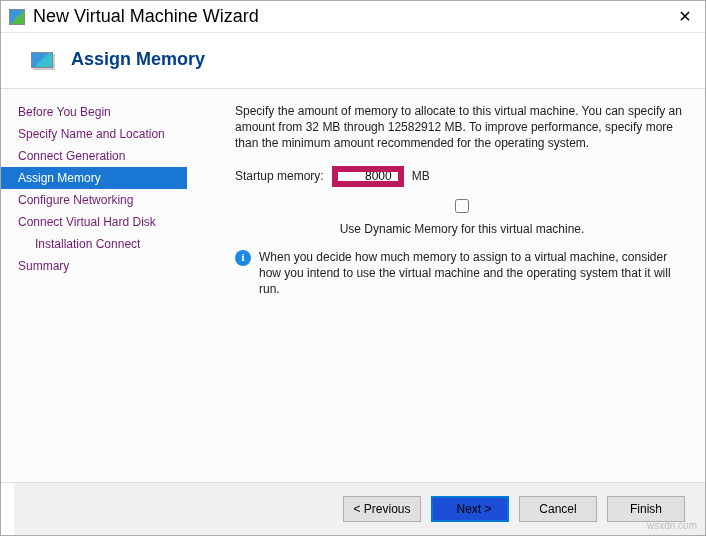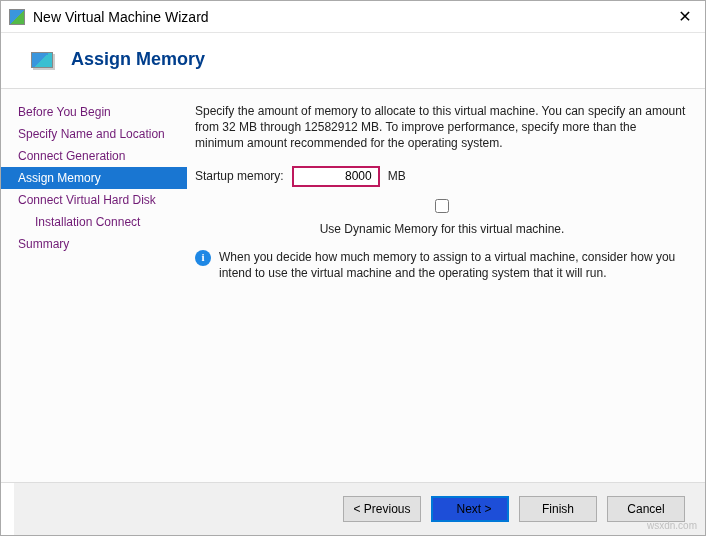--- a/index.html
+++ b/index.html
@@ -1,33 +1,33 @@
 <!DOCTYPE html>
 <html><head>
   <meta charset="utf-8">
   <style>
     * { box-sizing: border-box; margin: 0; padding: 0; }
     body { font-family: "Segoe UI", Tahoma, sans-serif; font-size: 12px; background: #fff; color: #000; }
     .window { width: 706px; height: 536px; border: 1px solid #aaa; position: relative; display: flex; flex-direction: column; background: #fff; }
     .titlebar { height: 32px; display: flex; align-items: center; padding: 0 8px; border-bottom: 1px solid #e5e5e5; }
     .titlebar-icon { width: 16px; height: 16px; background: linear-gradient(135deg,#3a96dd 50%,#54b948 50%); margin-right: 8px; border: 1px solid #888; }
-    .titlebar-title { flex: 1; font-size: 14px; }
+    .titlebar-title { flex: 1; font-size: 18px; }
     .titlebar-close { width: 40px; height: 32px; display: flex; align-items: center; justify-content: center; font-size: 16px; color: #000; cursor: default; margin-right: -8px; }
     .header { display: flex; align-items: center; padding: 16px 20px 18px 30px; gap: 18px; }
     .header-icon { width: 22px; height: 16px; background: linear-gradient(135deg,#3a96dd 50%,#3abfd1 50%); border: 1px solid #888; box-shadow: 2px 2px 0 #ccc; }
     .header-title { font-size: 18px; font-weight: 600; color: #003e8c; }
     .body { flex: 1; display: flex; border-top: 1px solid #ddd; border-bottom: 1px solid #ddd; background: #fcfcfc; overflow: hidden; }
     .sidebar { width: 186px; padding-top: 12px; }
     .step { padding: 4px 10px 4px 17px; color: #701a75; cursor: default; }
     .step.sub { padding-left: 34px; }
     .step.current { background: #1976d2; color: #fff; }
-    .content { flex: 1; padding: 14px 18px 10px 8px; font-size: 12px; line-height: 1.35; color: #222; }
+    .content { flex: 1; padding: 14px 18px 10px 8px; font-size: 12px; line-height: 1.35; color: #222; margin-left: 40px; }
     .desc { margin-bottom: 14px; }
     .memrow { display: flex; align-items: center; gap: 8px; margin-bottom: 12px; }
-    .memrow input { width: 88px; height: 21px; border: 2px solid #be185d; text-align: right; padding: 0 6px; font-family: inherit; font-size: 12px; }
+    .memrow input { width: 72px; height: 21px; border: 6px solid #be185d; text-align: right; padding: 0 6px; font-family: inherit; font-size: 12px; }
     .chkrow { display: flex; align-items: center; gap: 8px; margin-bottom: 12px; padding-left: 2px; flex-direction: column; }
     .chkrow input[type=checkbox] { width: 14px; height: 14px; }
     .inforow { display: flex; gap: 8px; align-items: flex-start; }
     .info-icon { width: 16px; height: 16px; border-radius: 50%; background: #1e88e5; color: #fff; font-weight: bold; font-size: 11px; display: flex; align-items: center; justify-content: center; font-family: Georgia, serif; flex-shrink: 0; margin-top: 1px; }
     .footer { height: 52px; display: flex; align-items: center; justify-content: flex-end; gap: 10px; padding: 0 20px; background: #f0f0f0; margin-left: 13px; }
     .btn { min-width: 78px; height: 26px; border: 1px solid #adadad; background: #e1e1e1; font-family: inherit; font-size: 12px; cursor: default; }
     .btn.default { border: 2px solid #0078d7; background: #1d4ed8; padding-left: 8px; }
     .watermark { position: absolute; bottom: 4px; right: 8px; font-size: 10px; color: #c0c0c0; pointer-events: none; }
   </style>
 </head>
@@ -46,20 +46,21 @@
     <div class="header-title">Assign Memory</div>
   </div>
 
   <div class="body">
 
     <div class="sidebar">
       <div class="step">Before You Begin</div>
       <div class="step">Specify Name and Location</div>
       <div class="step">Connect Generation</div>
       <div class="step current">Assign Memory</div>
+      <div class="step">Configure Networking</div>
       <div class="step">Connect Virtual Hard Disk</div>
       <div class="step sub">Installation Connect</div>
       <div class="step">Summary</div>
     </div>
 
     <div class="content">
       <div class="desc">Specify the amount of memory to allocate to this virtual machine. You can specify an amount from 32 MB through 12582912 MB. To improve performance, specify more than the minimum amount recommended for the operating system.</div>
 
       <div class="memrow">
         <span>Startup memory:</span>
@@ -76,18 +77,18 @@
         <div class="info-icon">i</div>
         <div>When you decide how much memory to assign to a virtual machine, consider how you intend to use the virtual machine and the operating system that it will run.</div>
       </div>
     </div>
 
   </div>
 
   <div class="footer">
     <button class="btn">&lt; Previous</button>
     <button class="btn default">Next &gt;</button>
+    <button class="btn">Cancel</button>
     <button class="btn">Finish</button>
-    <button class="btn">Cancel</button>
   </div>
 
   <div class="watermark">wsxdn.com</div>
 </div>
 
 </body></html>

